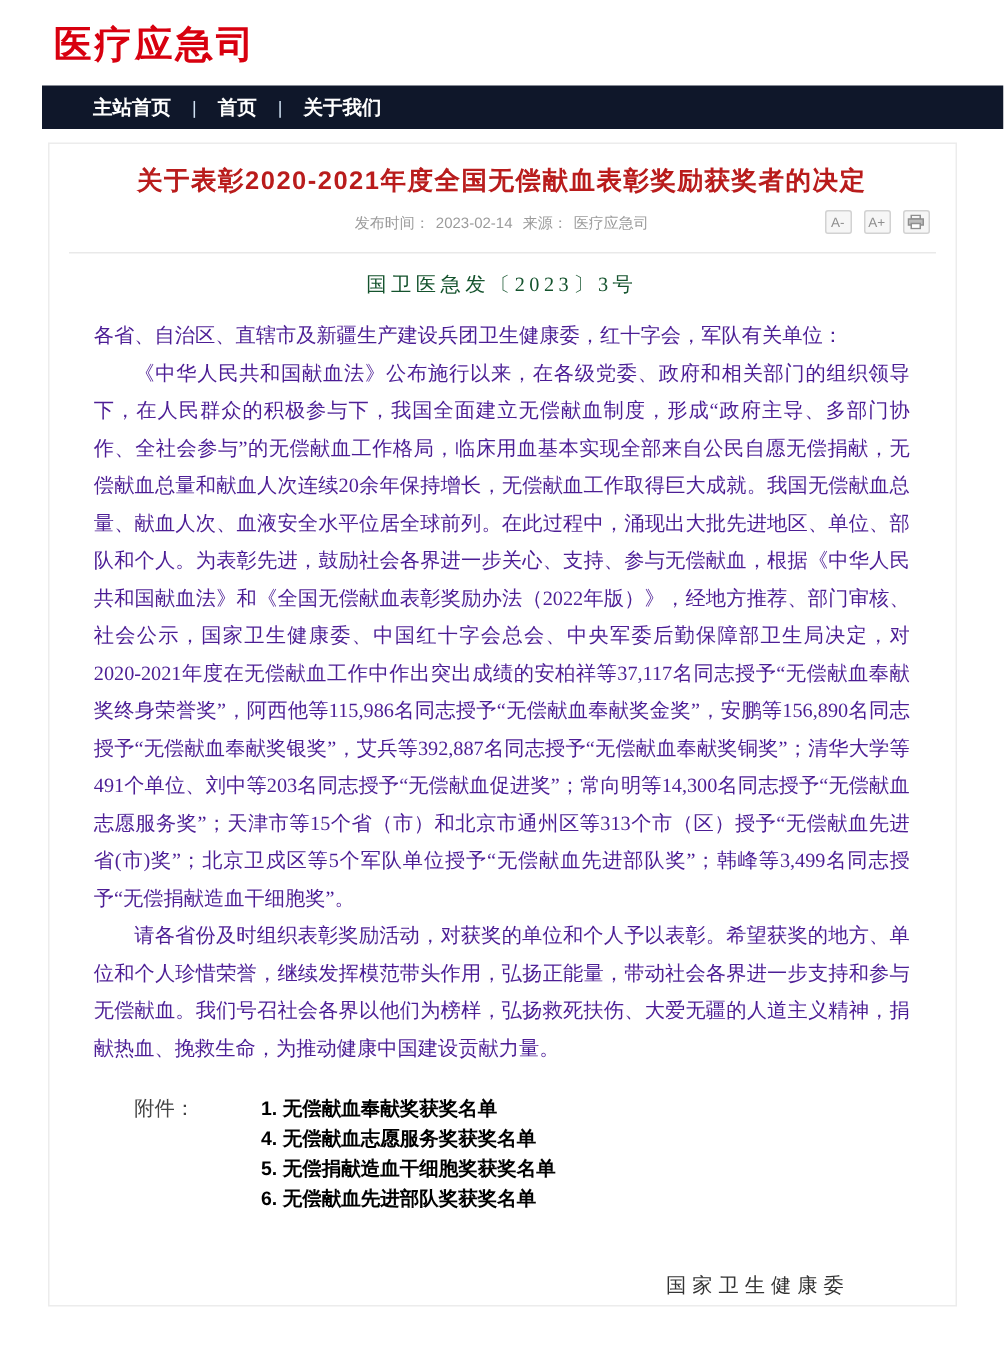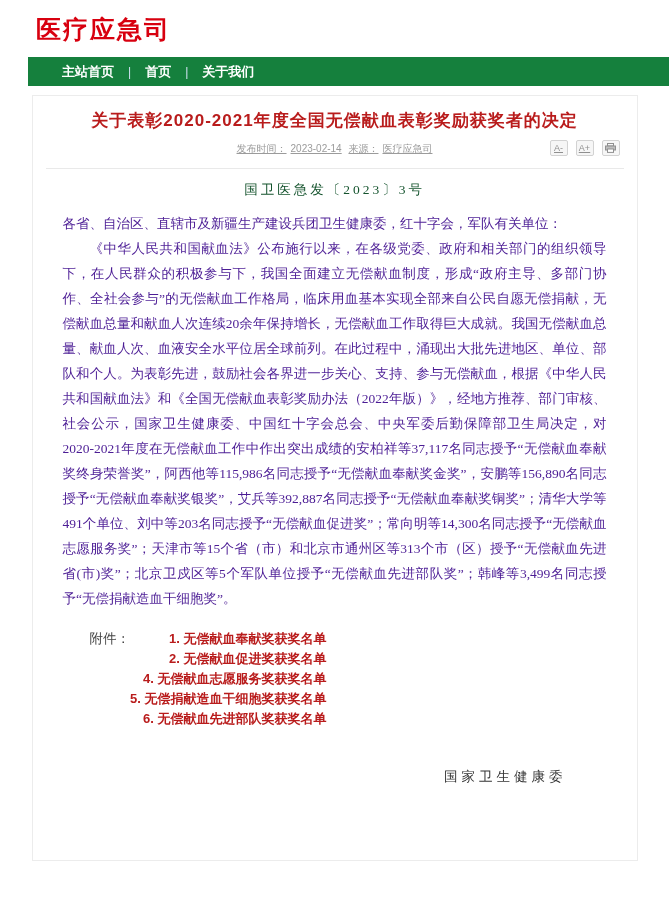--- a/index.html
+++ b/index.html
@@ -4,46 +4,46 @@
 <style>
   * { margin:0; padding:0; box-sizing:border-box; }
   html,body { width:669px; background:#ffffff; }
   body { height:900px; font-family:"Liberation Sans",sans-serif; overflow:hidden; }
 
   
   .logo-row { padding:13px 0 11px 36px; }
   .logo { color:#d8000f; font-size:25px; font-weight:bold; letter-spacing:2px; display:inline-block; cursor:pointer; }
 
   
-  .nav { margin-left:28px; height:29px; background:#15803d; display:flex; align-items:center; padding-left:20px; }
+  .nav { margin-left:28px; height:29px; background:#0f172a; display:flex; align-items:center; padding-left:20px; }
   .nav-item { color:#ffffff; font-size:13px; font-weight:bold; padding:0 14px; cursor:pointer; white-space:nowrap; }
   .nav-sep { color:#cfe0f2; font-size:12px; }
 
   
   .box { width:606px; margin:9px auto 0; border:1px solid #ececec; background:#ffffff; min-height:766px; padding-bottom:2px; }
 
   .title { text-align:center; padding-top:13px; font-size:17px; font-weight:bold; color:#b91c1c; letter-spacing:1px; }
 
   .meta { position:relative; margin-top:10px; text-align:center; font-size:10px; color:#9b9b9b; height:16px; }
-  .meta span { margin:0 2px;text-decoration:underline; }
+  .meta span { margin:0 2px; }
   .tools { position:absolute; right:13px; top:-2px; display:flex; gap:4px; }
   .tool { width:18px; height:16px; border:1px solid #d2d2d2; background:#f6f6f6; border-radius:2px; color:#8f8f8f; font-size:9px; display:flex; align-items:center; justify-content:center; cursor:pointer; }
   .tool svg { display:block; }
 
   .rule { margin:10px 13px 0; border-top:1px solid #e9e9e9; }
 
   .docnum { margin-top:12px; text-align:center; font-family:"Liberation Serif",serif; font-size:13.5px; color:#14532d; letter-spacing:3px; }
 
   .body-text { margin:12px 30px 0; font-family:"Liberation Serif",serif; font-size:13.5px; line-height:25px; color:#4c1d95; text-align:justify; }
   .body-text p.indent { text-indent:2em; }
 
-  .attachments { display:flex; margin:18px 30px 0 57px; font-family:"Liberation Serif",serif; font-size:13.5px; color:#444;text-align:right; }
+  .attachments { display:flex; margin:18px 30px 0 57px; font-family:"Liberation Serif",serif; font-size:13.5px; color:#444; }
   .att-label { white-space:nowrap; line-height:20px; }
   .att-list { list-style:none; }
-  .att-list li { font-family:"Liberation Sans",sans-serif; font-weight:bold; color:#b91c1c; font-size:13px; line-height:20px; cursor:pointer; }
+  .att-list li { font-family:"Liberation Sans",sans-serif; font-weight:bold; color:#000000; font-size:13px; line-height:20px; cursor:pointer;margin-left:44px; }
 
   .signature { margin-top:36px; text-align:right; padding-right:70px; font-family:"Liberation Serif",serif; font-size:13.5px; color:#333; line-height:23px; }
   .signature .org { letter-spacing:4px; }
 </style>
 </head>
 <body>
 
 <header>
   <div class="logo-row">
     <span class="logo">医疗应急司</span>
@@ -76,27 +76,27 @@
     </span>
   </div>
 
   <div class="rule"></div>
 
   <div class="docnum">国卫医急发〔2023〕3号</div>
 
   <div class="body-text">
     <p>各省、自治区、直辖市及新疆生产建设兵团卫生健康委，红十字会，军队有关单位：</p>
     <p class="indent">《中华人民共和国献血法》公布施行以来，在各级党委、政府和相关部门的组织领导下，在人民群众的积极参与下，我国全面建立无偿献血制度，形成“政府主导、多部门协作、全社会参与”的无偿献血工作格局，临床用血基本实现全部来自公民自愿无偿捐献，无偿献血总量和献血人次连续20余年保持增长，无偿献血工作取得巨大成就。我国无偿献血总量、献血人次、血液安全水平位居全球前列。在此过程中，涌现出大批先进地区、单位、部队和个人。为表彰先进，鼓励社会各界进一步关心、支持、参与无偿献血，根据《中华人民共和国献血法》和《全国无偿献血表彰奖励办法（2022年版）》，经地方推荐、部门审核、社会公示，国家卫生健康委、中国红十字会总会、中央军委后勤保障部卫生局决定，对2020-2021年度在无偿献血工作中作出突出成绩的安柏祥等37,117名同志授予“无偿献血奉献奖终身荣誉奖”，阿西他等115,986名同志授予“无偿献血奉献奖金奖”，安鹏等156,890名同志授予“无偿献血奉献奖银奖”，艾兵等392,887名同志授予“无偿献血奉献奖铜奖”；清华大学等491个单位、刘中等203名同志授予“无偿献血促进奖”；常向明等14,300名同志授予“无偿献血志愿服务奖”；天津市等15个省（市）和北京市通州区等313个市（区）授予“无偿献血先进省(市)奖”；北京卫戍区等5个军队单位授予“无偿献血先进部队奖”；韩峰等3,499名同志授予“无偿捐献造血干细胞奖”。</p>
+    <p class="indent">请各省份及时组织表彰奖励活动，对获奖的单位和个人予以表彰。希望获奖的地方、单位和个人珍惜荣誉，继续发挥模范带头作用，弘扬正能量，带动社会各界进一步支持和参与无偿献血。我们号召社会各界以他们为榜样，弘扬救死扶伤、大爱无疆的人道主义精神，捐献热血、挽救生命，为推动健康中国建设贡献力量。</p>
   </div>
 
   <div class="attachments">
     <span class="att-label">附件：</span>
     <ul class="att-list">
       <li>1. 无偿献血奉献奖获奖名单</li>
-      <li>2. 无偿献血促进奖获奖名单</li>
       <li>4. 无偿献血志愿服务奖获奖名单</li>
       <li>5. 无偿捐献造血干细胞奖获奖名单</li>
       <li>6. 无偿献血先进部队奖获奖名单</li>
     </ul>
   </div>
 
   <div class="signature">
     <div class="org">国家卫生健康委</div>
 
   </div>

